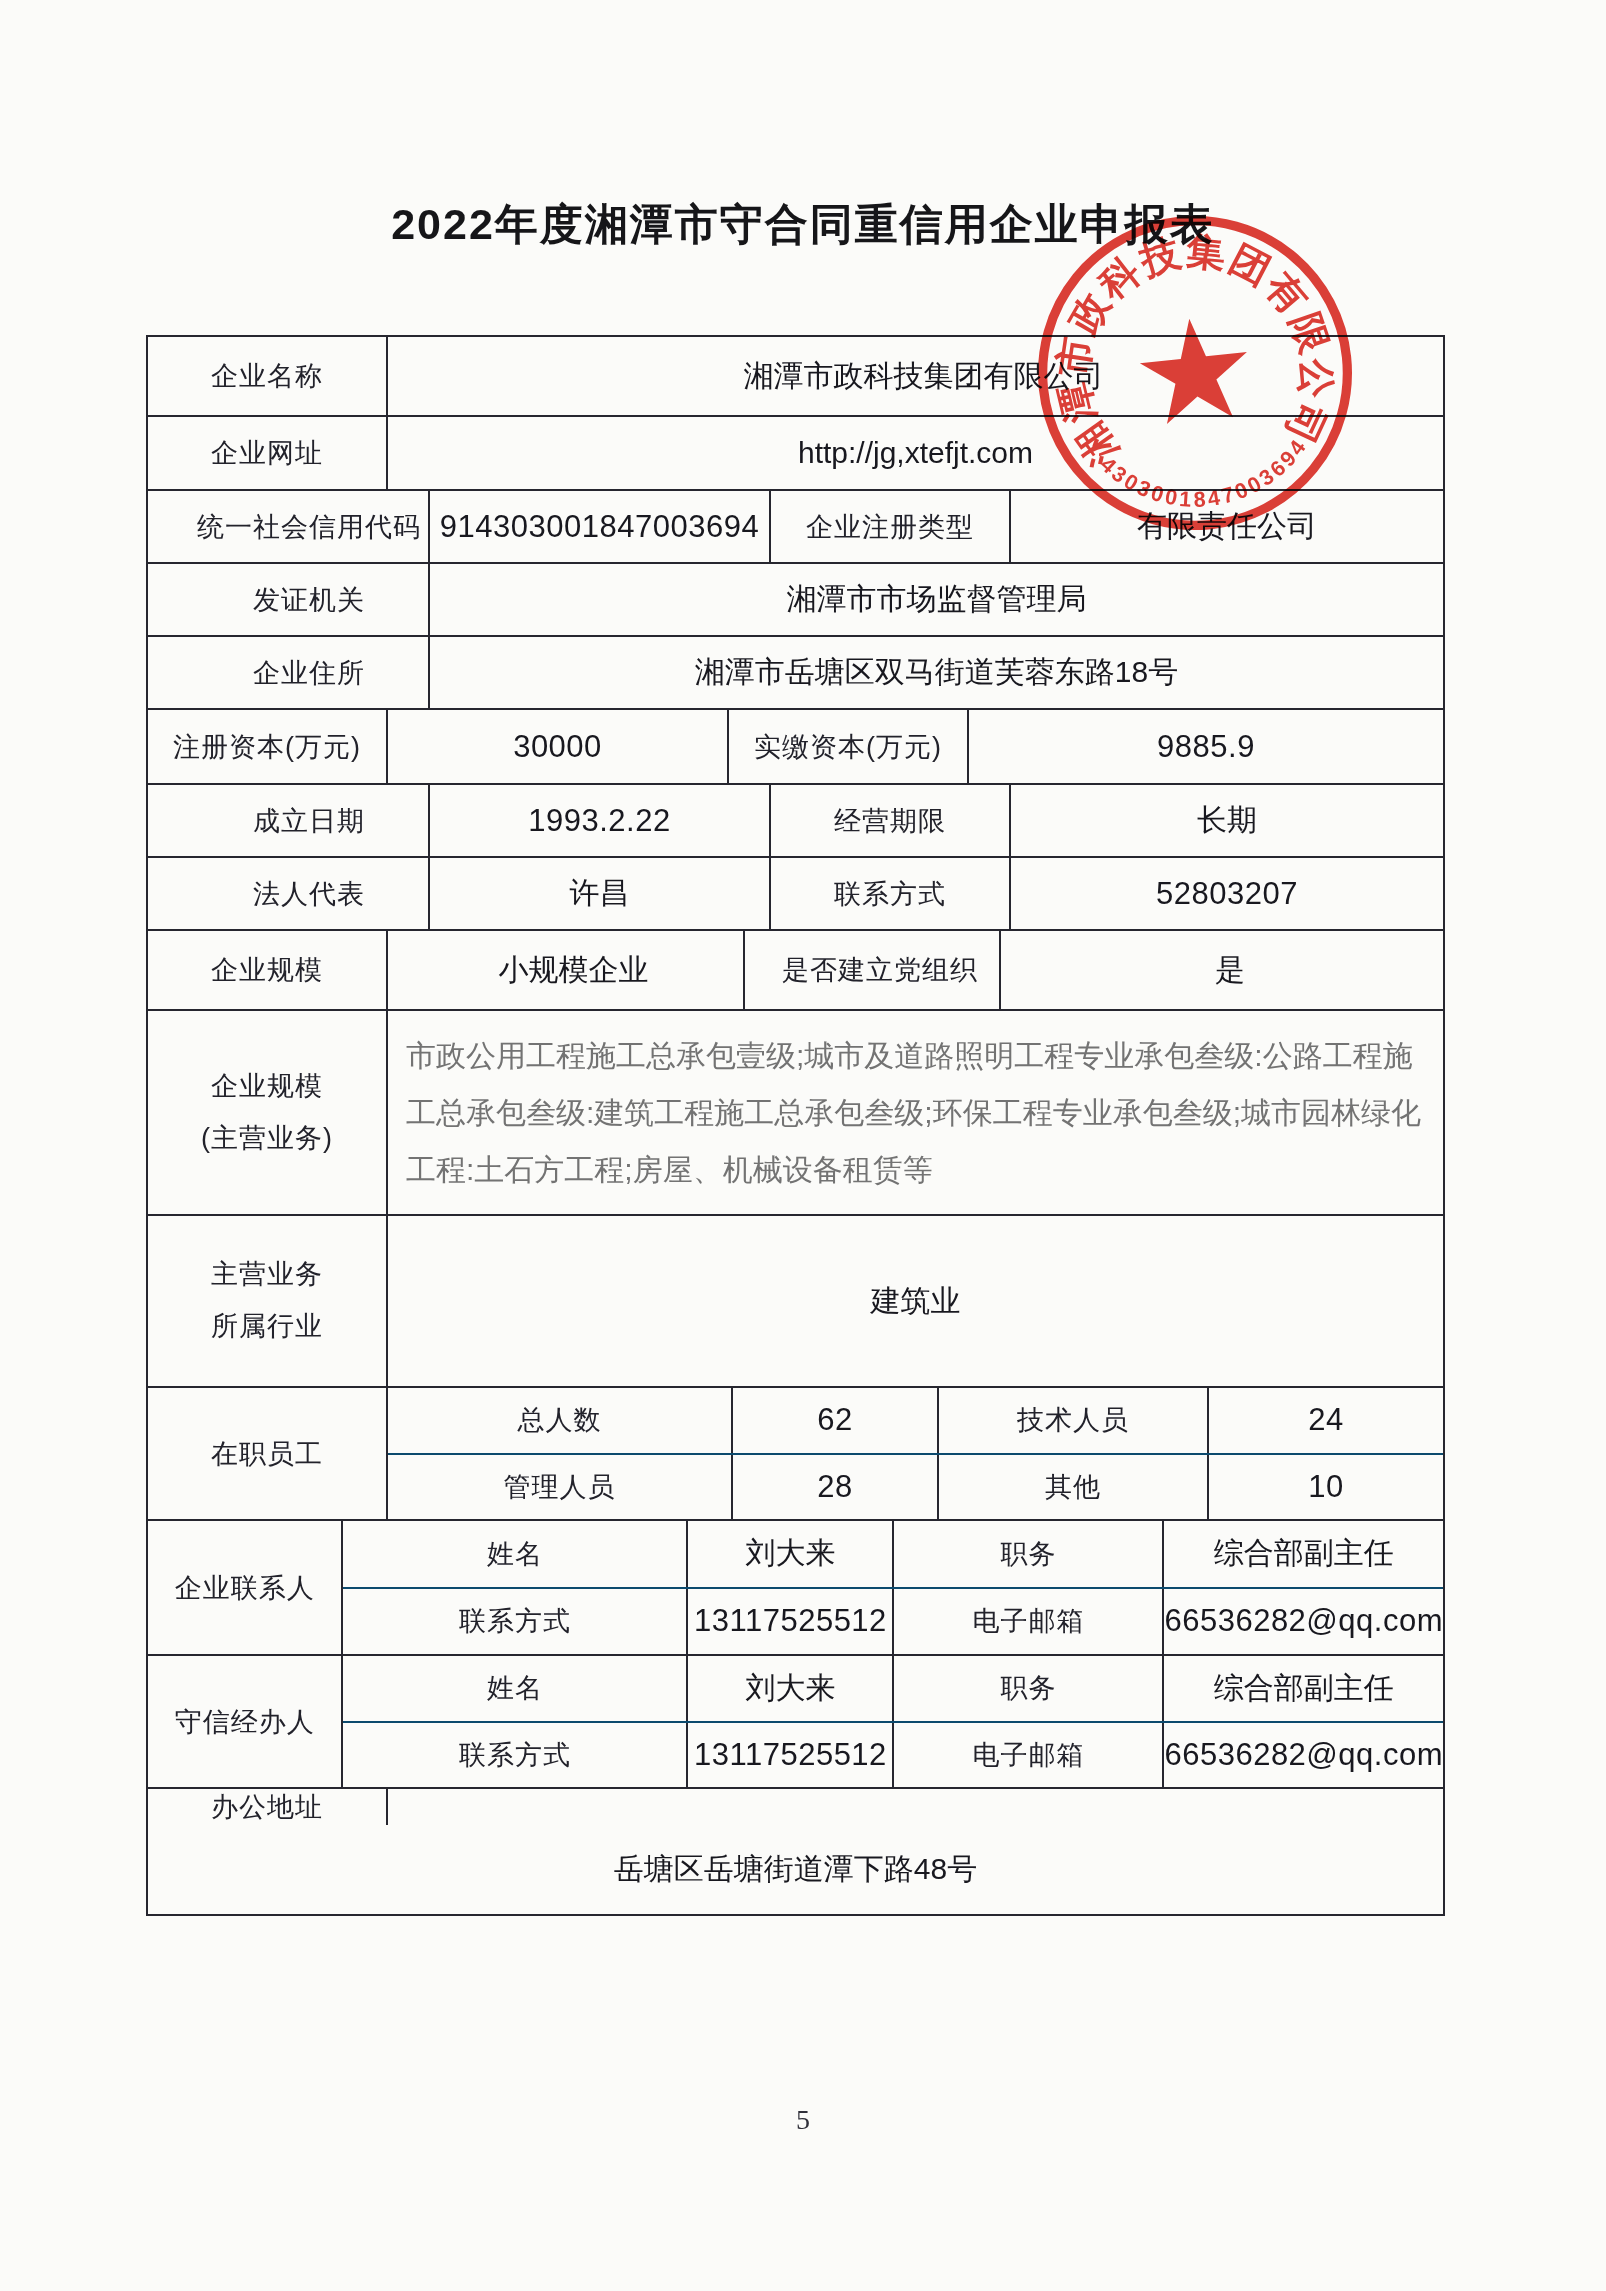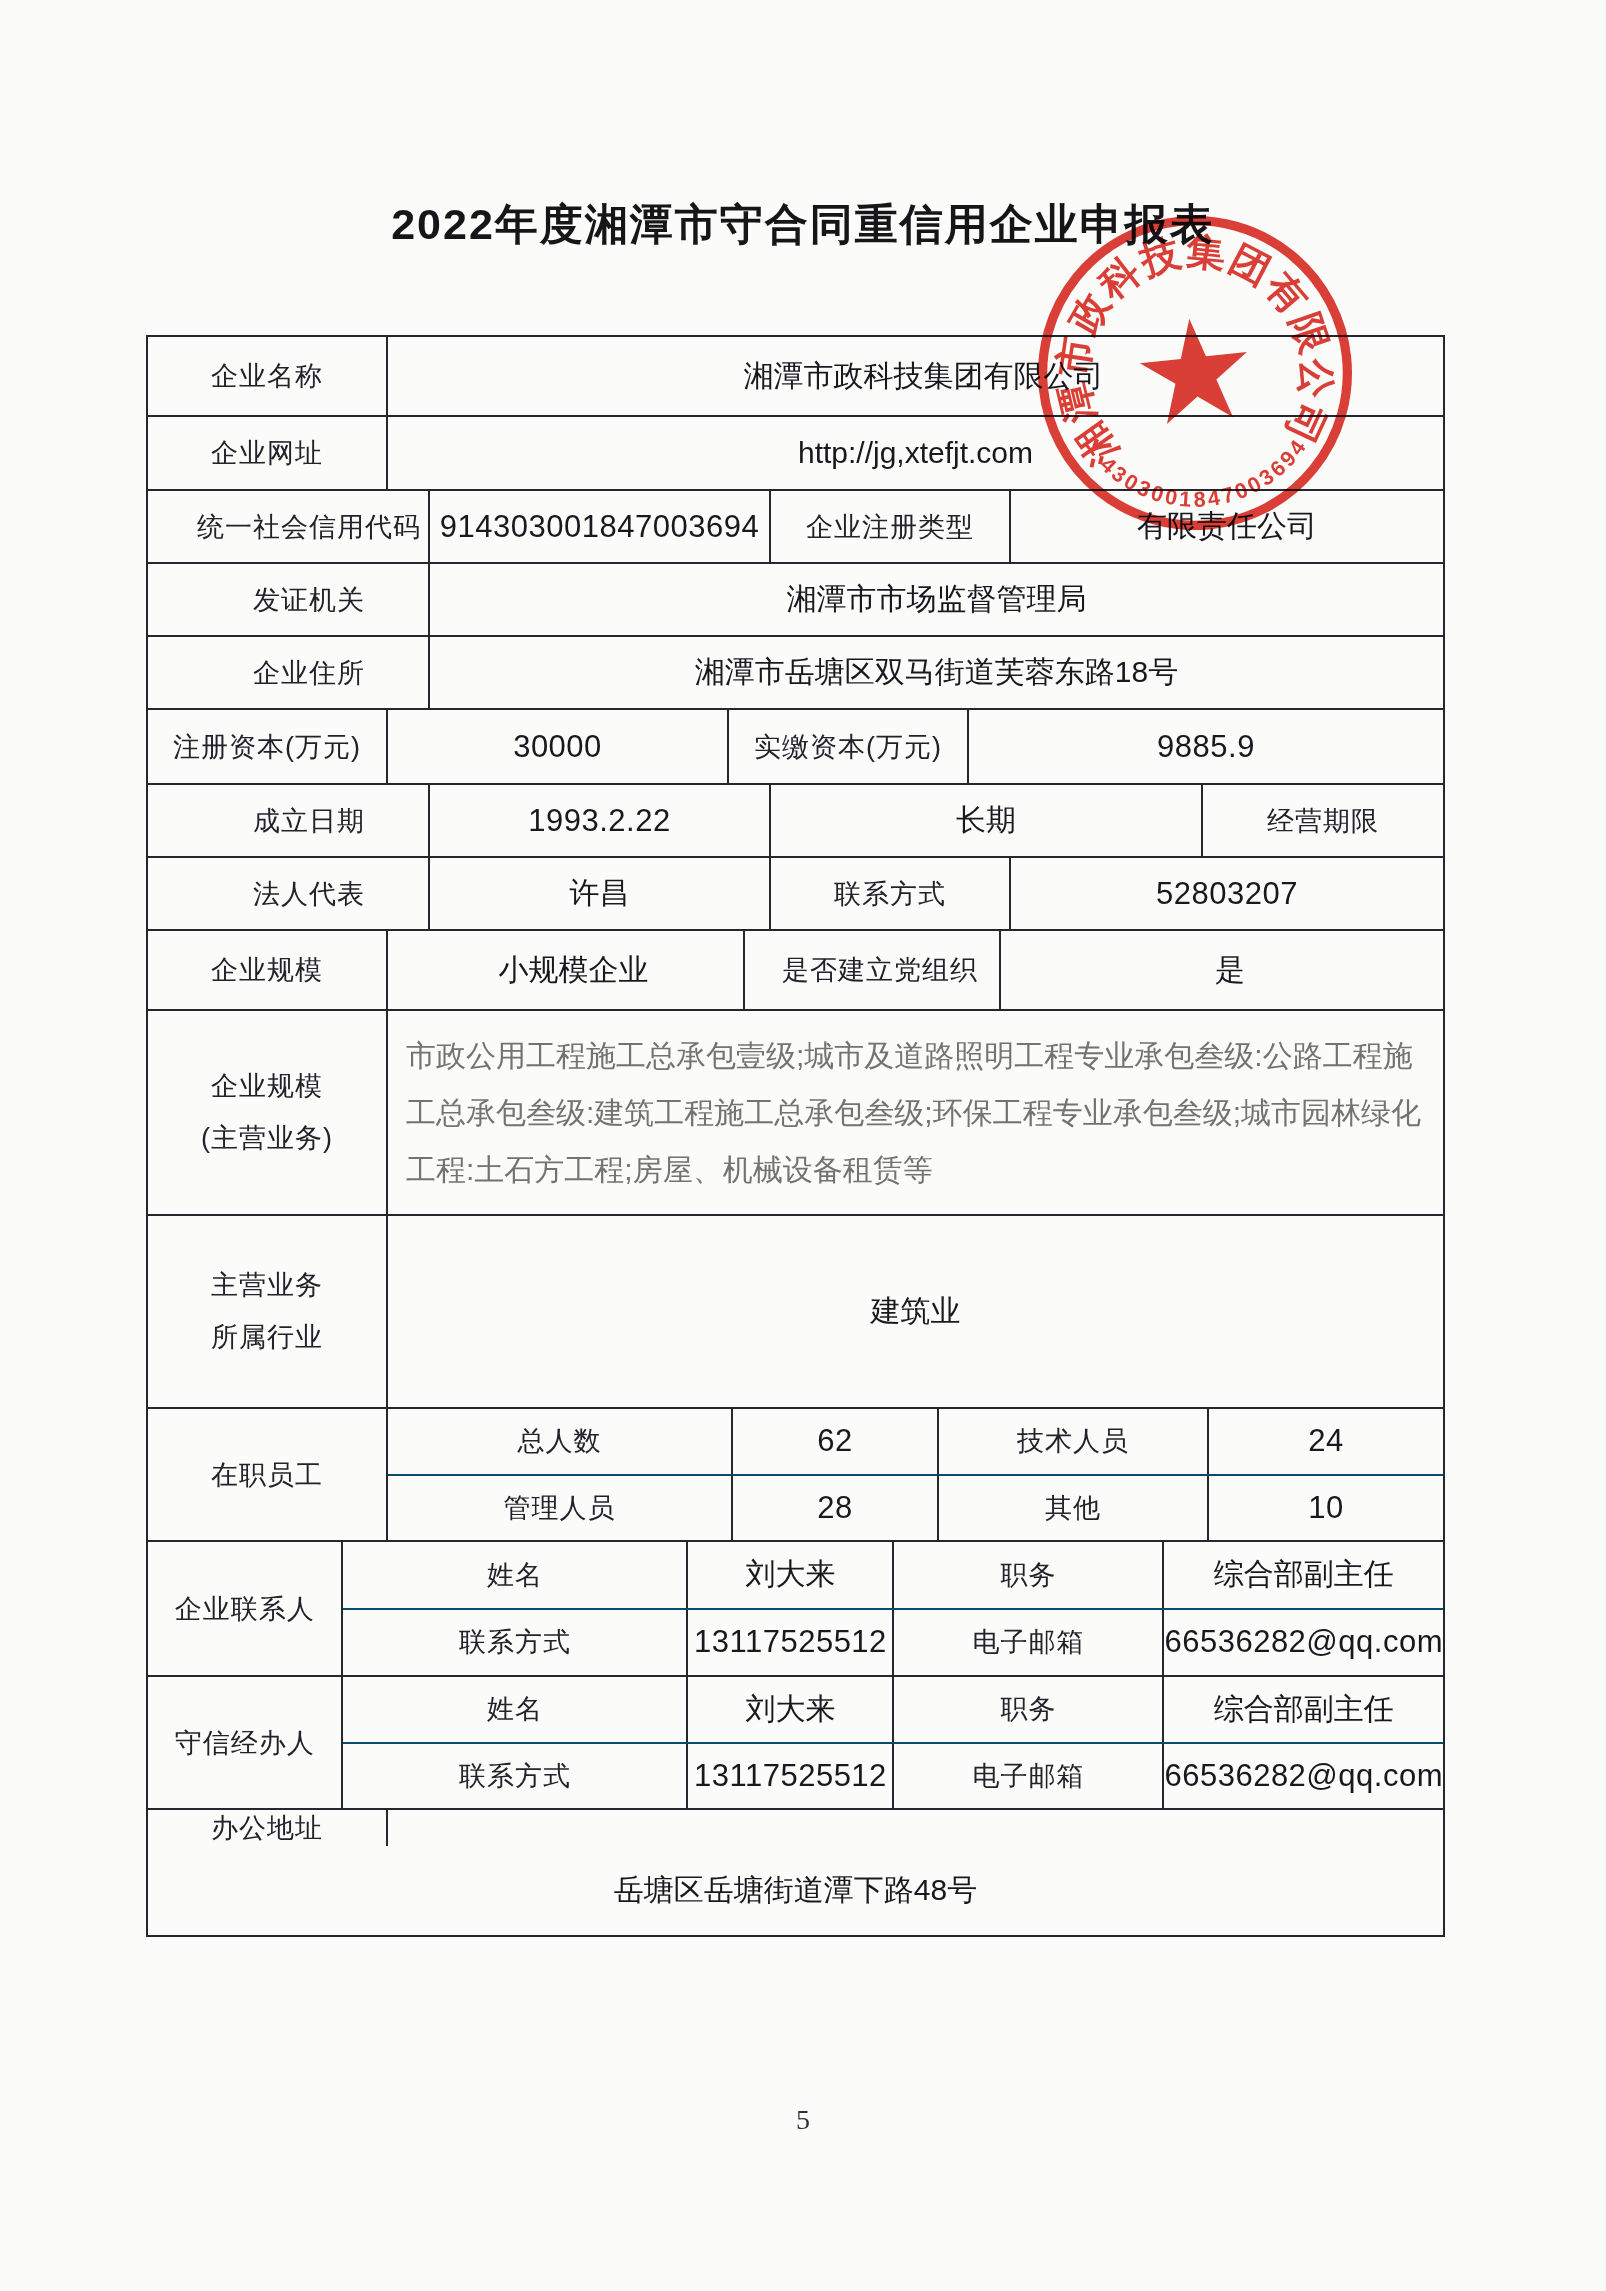--- a/index.html
+++ b/index.html
@@ -36,21 +36,21 @@
   .val{font-size:30px;color:#18181f;}
   .num{font-size:31px;letter-spacing:0.5px;}
   .w1{width:240px;}
   .w2{width:341px;}
   .w3{width:240px;}
   .flex1{flex:1;}
   .s2{width:345px;}
   .s3{width:206px;}
   .s4{width:270px;}
   .h80{height:80px;gap:16px;}  .h74{height:74px;}  .h73{height:73px;padding-left:42px;}  .h75{height:75px;}
-  .h205{height:205px;} .h217{height:193px;} .h133{height:133px;} .h135{height:135px;}
+  .h205{height:205px;} .h217{height:172px;} .h133{height:133px;} .h135{height:135px;}
   .h125{height:125px;flex-direction:column;}
   .subcol{flex:1;display:flex;flex-direction:column;}
   .subrow{flex:1;display:flex;border-bottom:2px solid #0c4a6e;box-sizing:border-box;}
   .subrow:last-child{border-bottom:none;}
   .two-line span{display:block;line-height:1.1;}
   .two-line span + span{margin-top:22px;}
   .scope-text{
     font-size:30px;line-height:57px;padding:0 18px;text-align:left;color:#737373;
   }
   .page-number{
@@ -105,22 +105,22 @@
   <div class="row h75">
     <div class="cell lbl w1">注册资本(万元)</div>
     <div class="cell val num w2">30000</div>
     <div class="cell lbl w3">实缴资本(万元)</div>
     <div class="cell val num flex1">9885.9</div>
   </div>
 
   <div class="row h73">
     <div class="cell lbl w1">成立日期</div>
     <div class="cell val num w2">1993.2.22</div>
+    <div class="cell lbl w3">经营期限</div>
     <div class="cell val flex1">长期</div>
-    <div class="cell lbl w3">经营期限</div>
   </div>
 
   <div class="row h73">
     <div class="cell lbl w1">法人代表</div>
     <div class="cell val w2">许昌</div>
     <div class="cell lbl w3">联系方式</div>
     <div class="cell val num flex1">52803207</div>
   </div>
 
   <div class="row h80">

